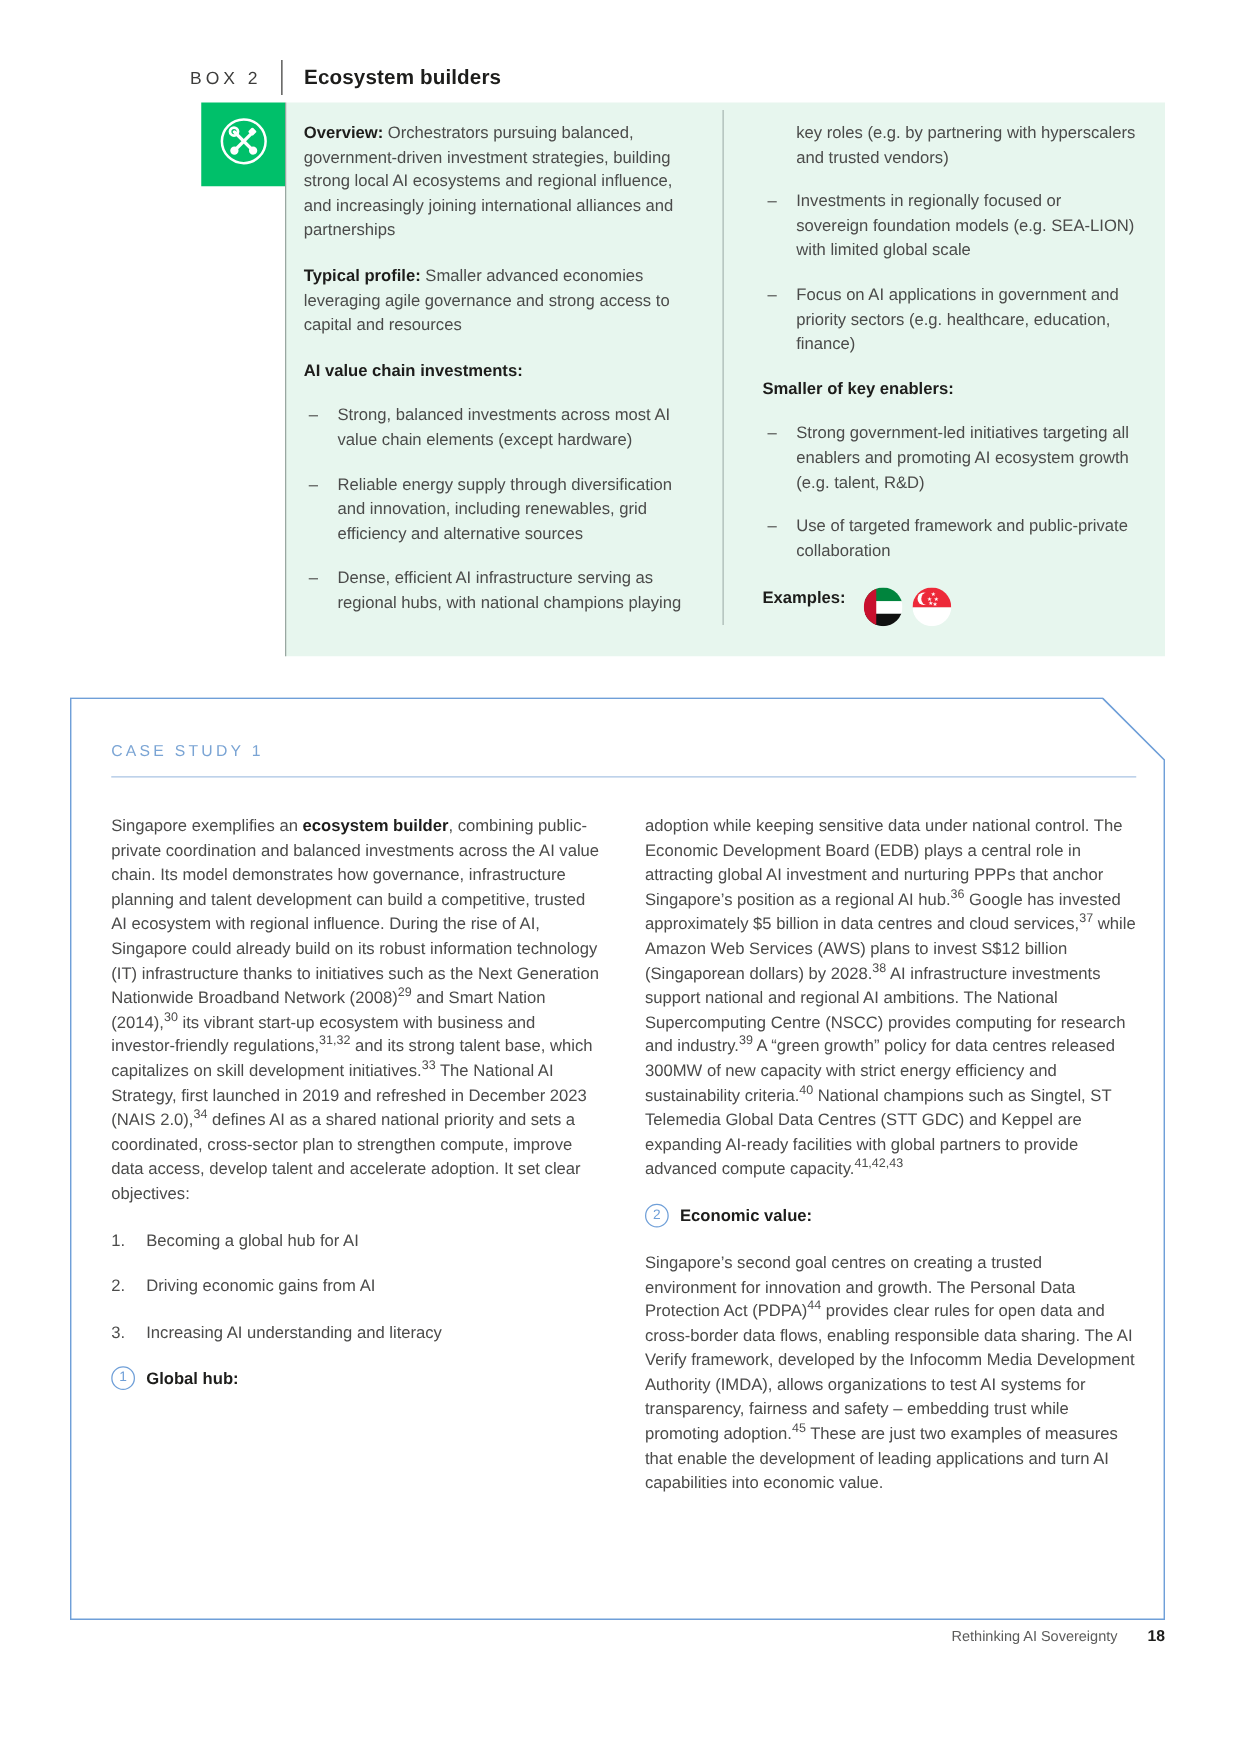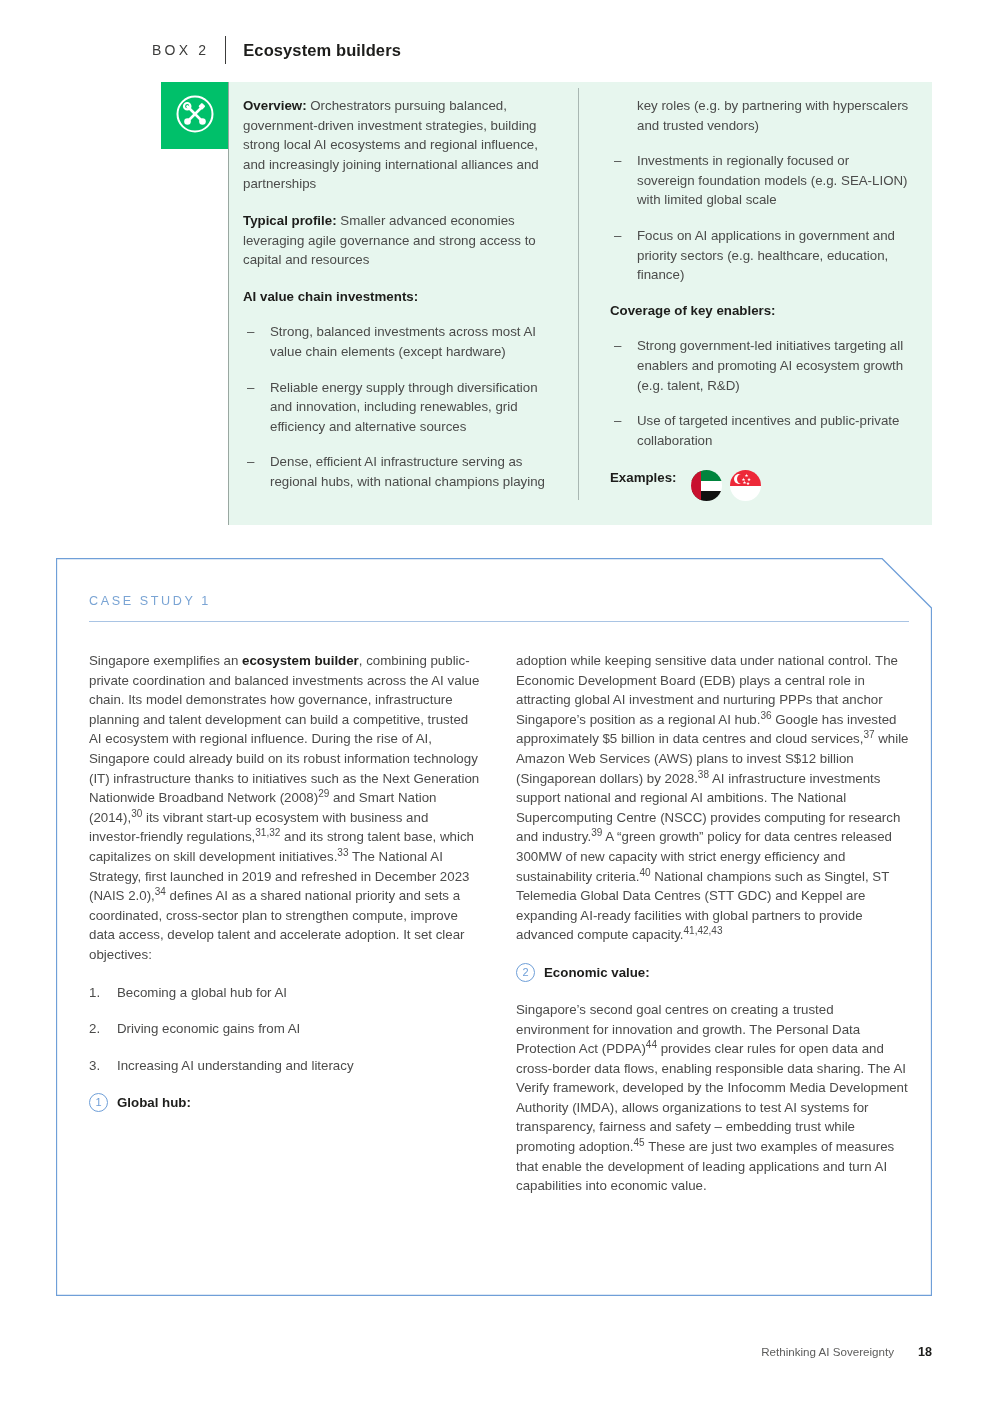--- a/index.html
+++ b/index.html
@@ -13,21 +13,21 @@
     position: relative;
     font-family: "Liberation Sans", sans-serif;
     color: #3c3c3b;
     -webkit-font-smoothing: antialiased;
   }
 
   
   .box-header {
     position: absolute;
     left: 152px;
-    top: 36px;
+    top: 48px;
     display: flex;
     align-items: stretch;
     height: 28px;
   }
   .box-label {
     font-size: 14px;
     letter-spacing: 3.2px;
     color: #3c3c3b;
     font-weight: 400;
     padding-right: 16px;
@@ -249,21 +249,21 @@
   .goal-text {
     font-size: 13.3px;
     font-weight: bold;
     color: #1d1d1b;
   }
 
   
   .footer {
     position: absolute;
     right: 60px;
-    top: 1345px;
+    top: 1302px;
     display: flex;
     align-items: baseline;
   }
   .footer-title { font-size: 11.6px; color: #5c5c5b; }
   .footer-page { font-size: 12.6px; font-weight: bold; color: #1d1d1b; margin-left: 24px; }
 </style>
 </head>
 <body>
 
 <div class="box-header">
@@ -309,25 +309,25 @@
   </div>
 
   <div class="box-col right">
     <p class="bx-cont">key roles (e.g. by partnering with hyperscalers and trusted vendors)</p>
 
     <ul class="bx-list">
       <li class="bx-li"><span class="dash">–</span><span>Investments in regionally focused or sovereign foundation models (e.g. SEA-LION) with limited global scale</span></li>
       <li class="bx-li"><span class="dash">–</span><span>Focus on AI applications in government and priority sectors (e.g. healthcare, education, finance)</span></li>
     </ul>
 
-    <p class="bx-head">Coverage of key enablers:</p>
+    <p class="bx-head">Smaller of key enablers:</p>
 
     <ul class="bx-list">
       <li class="bx-li"><span class="dash">–</span><span>Strong government-led initiatives targeting all enablers and promoting AI ecosystem growth (e.g. talent, R&amp;D)</span></li>
-      <li class="bx-li"><span class="dash">–</span><span>Use of targeted incentives and public-private collaboration</span></li>
+      <li class="bx-li"><span class="dash">–</span><span>Use of targeted framework and public-private collaboration</span></li>
     </ul>
 
     <div class="examples-row">
       <span class="examples-label">Examples:</span>
       <span class="flag flag-uae">
         <span class="band b1"></span>
         <span class="band b2"></span>
         <span class="band b3"></span>
         <span class="hoist"></span>
       </span>

